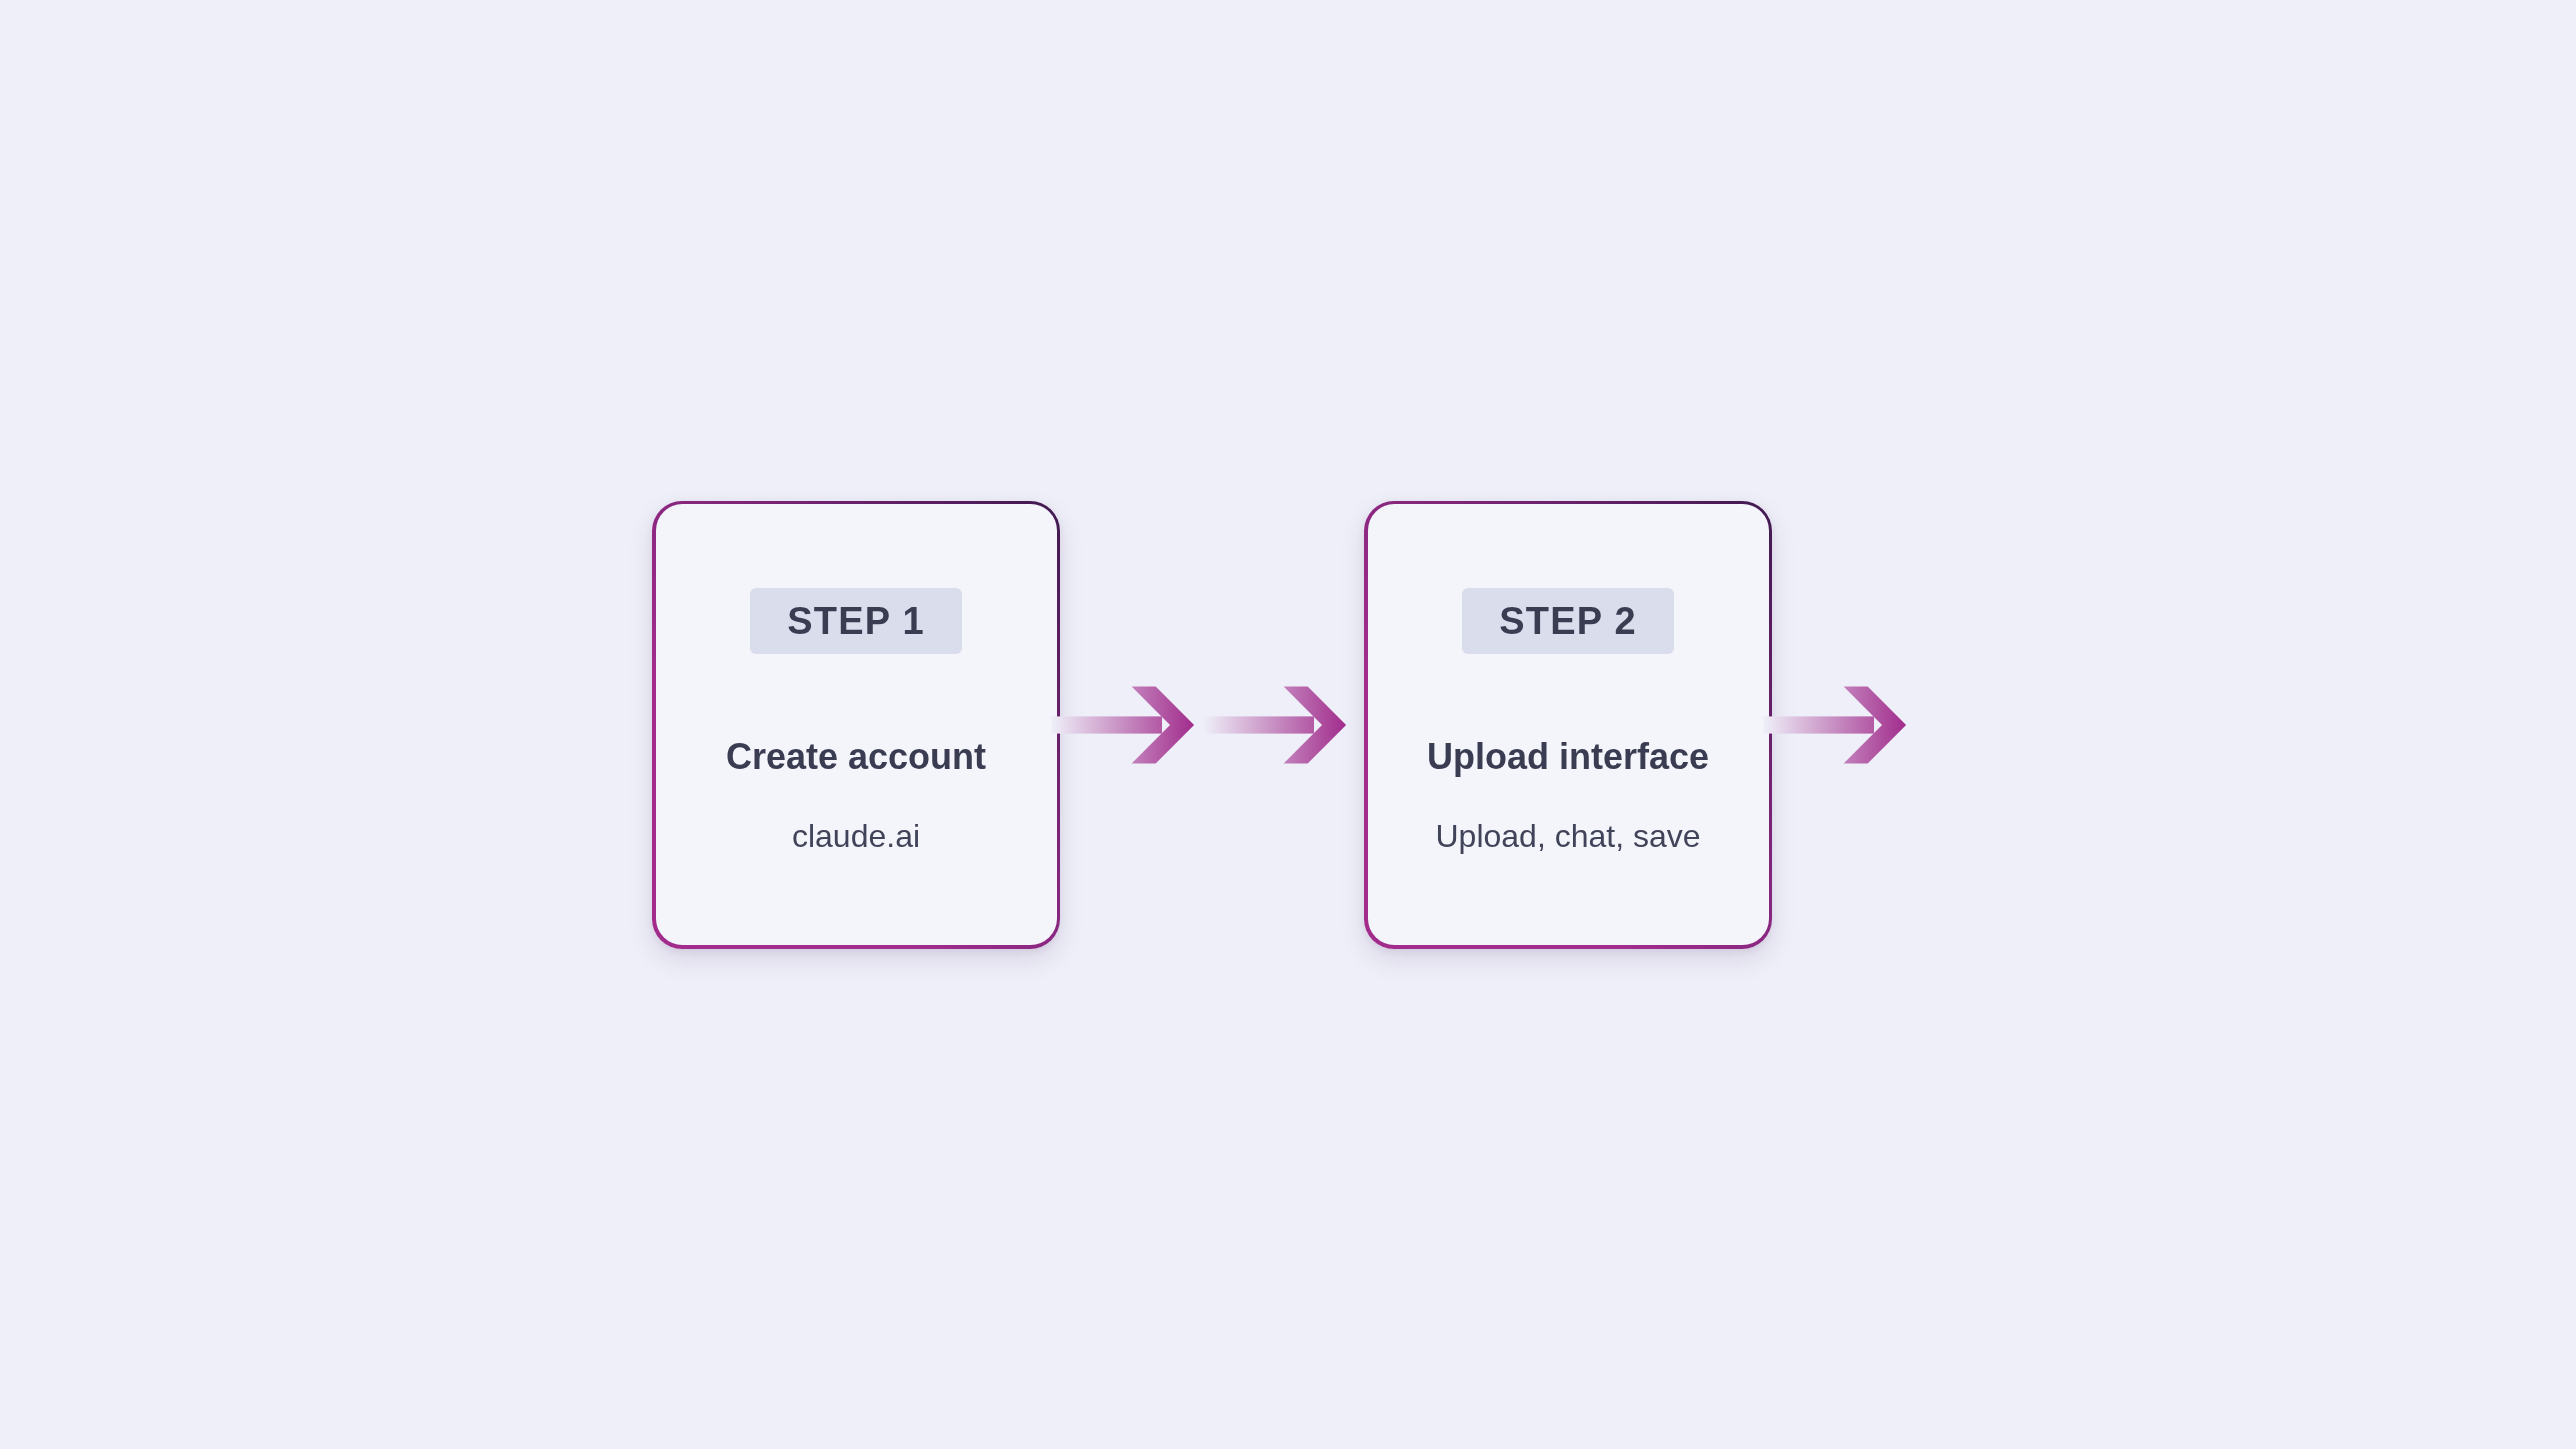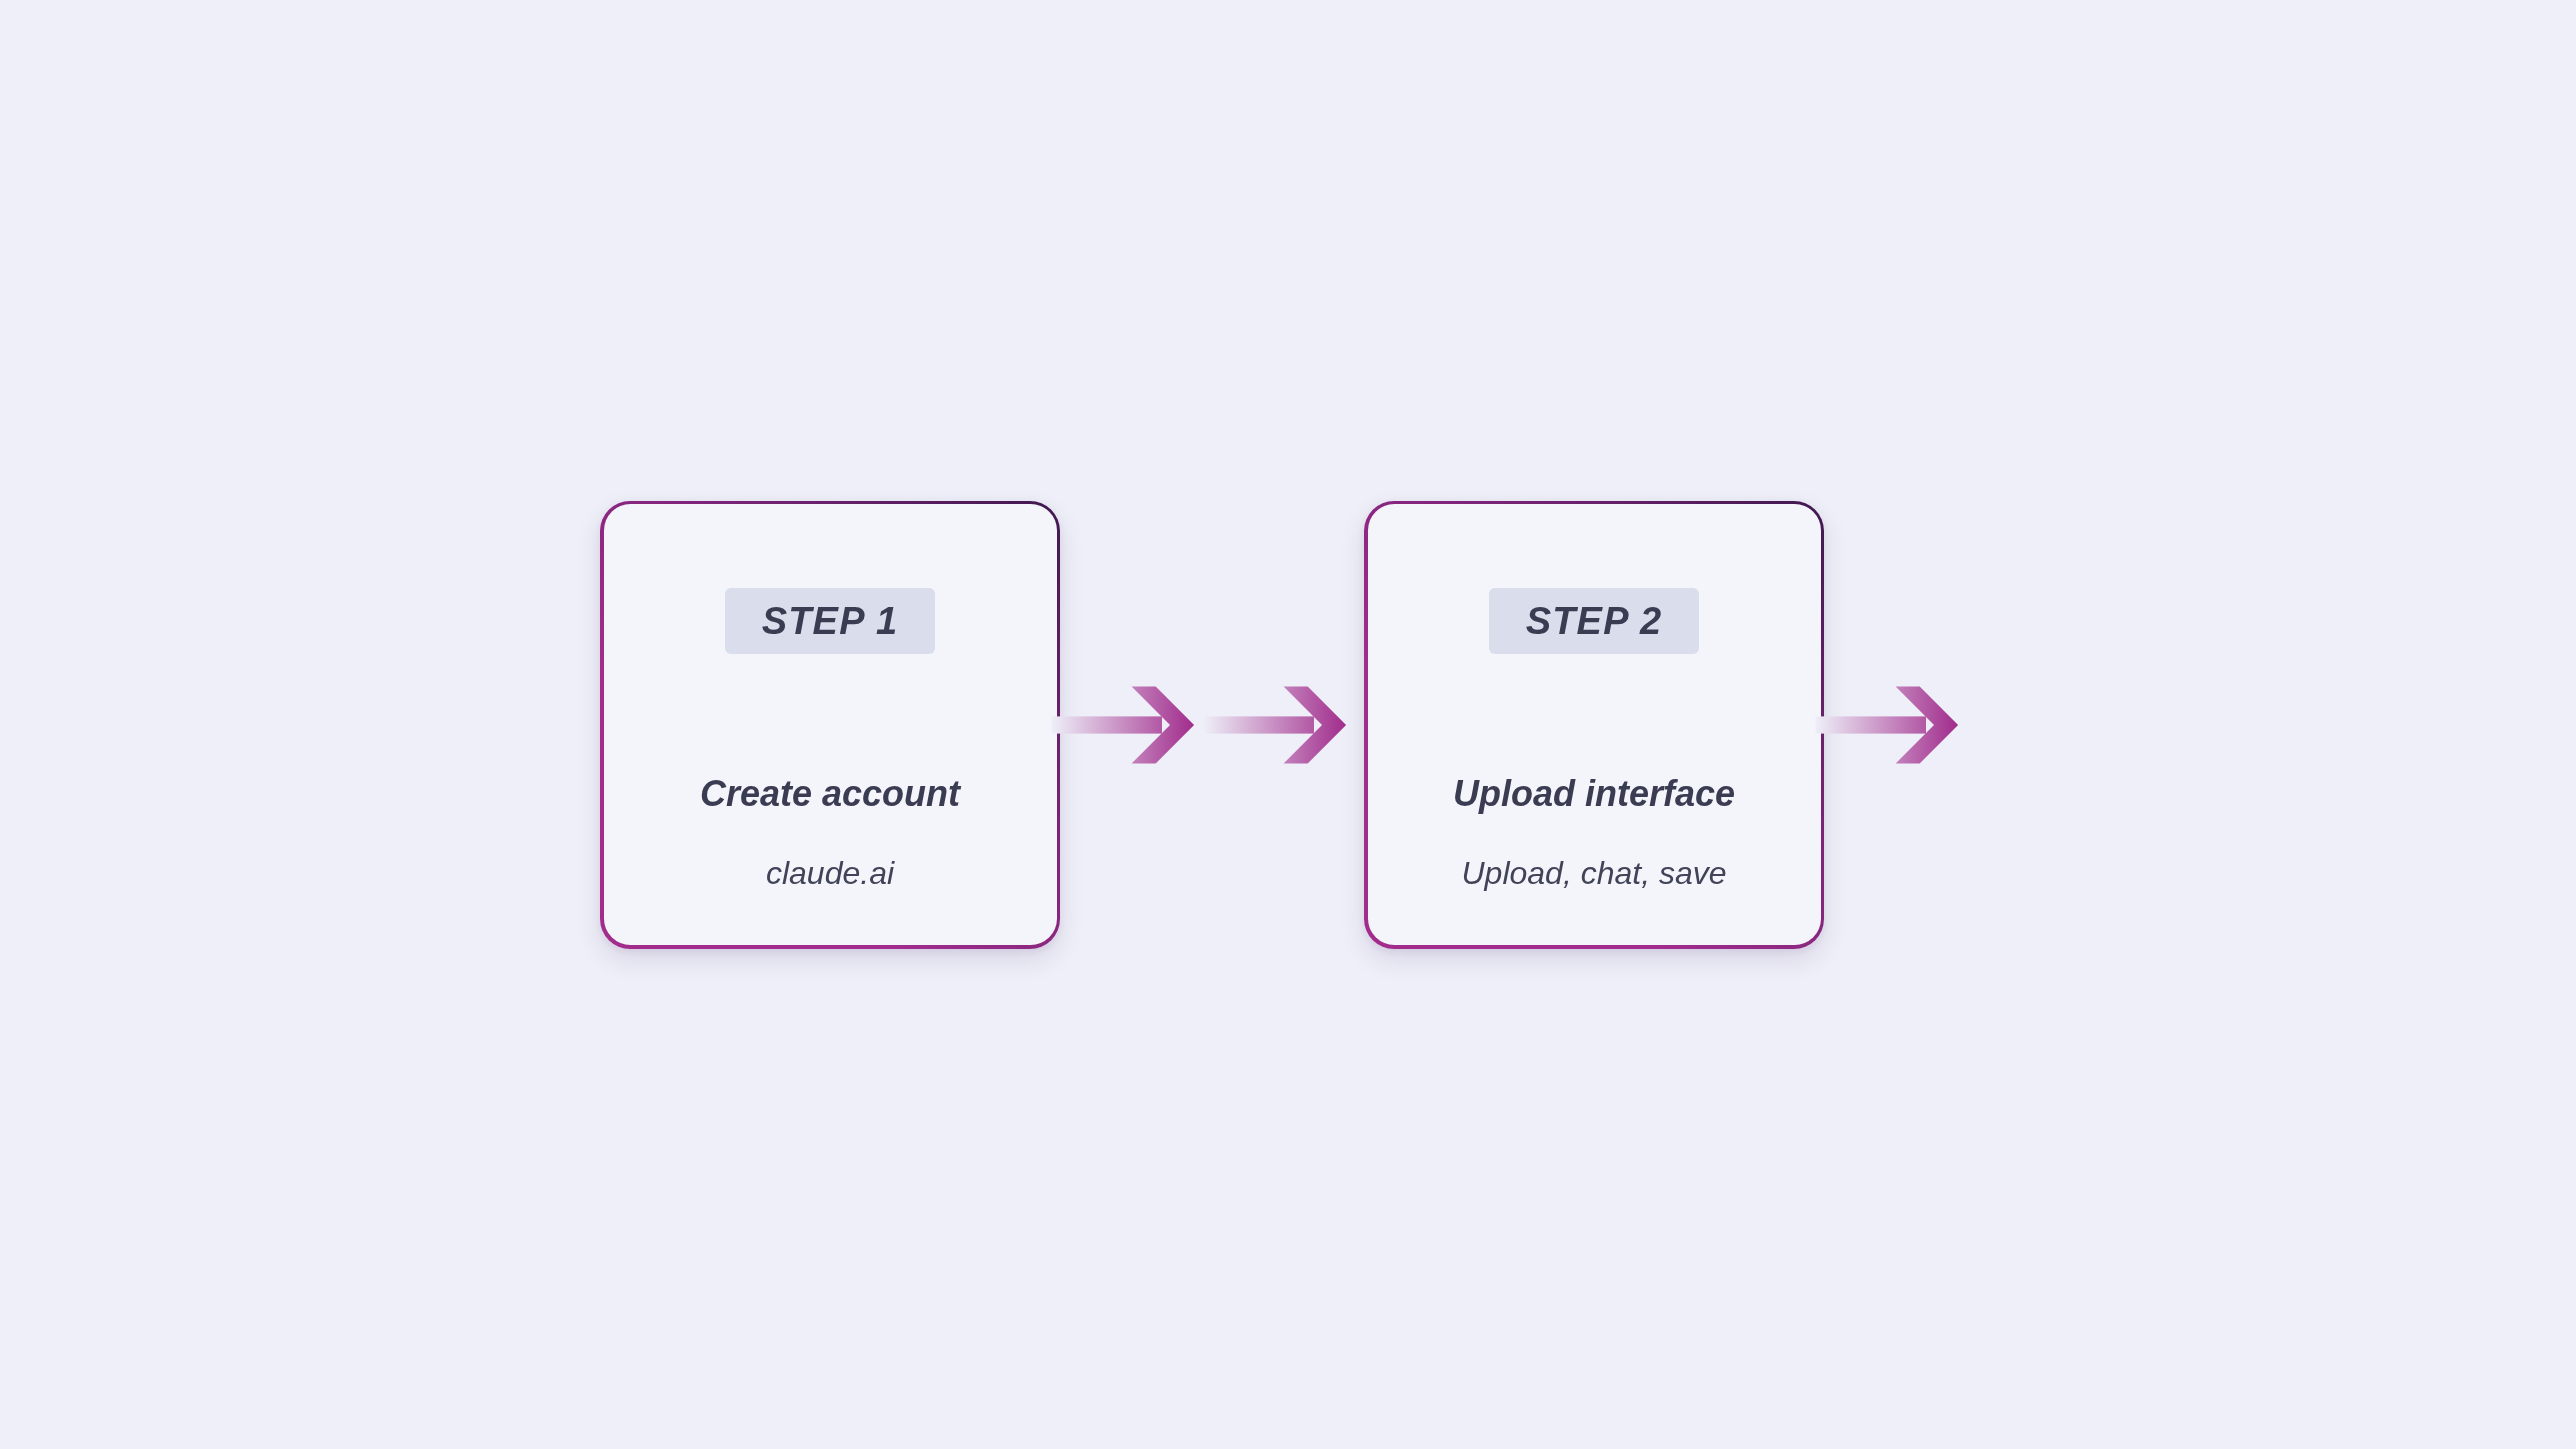--- a/index.html
+++ b/index.html
@@ -23,33 +23,32 @@
     background: var(--page-bg);
     display: flex;
     align-items: center;
     justify-content: center;
   }
   .row {
     display: flex;
     align-items: center;
   }
   .card {
-    width: 460px;
+    width: 408px;
     height: 448px;
     flex: 0 0 auto;
     border-radius: 30px;
     padding: 3.5px;
     background: linear-gradient(to top right,
                 var(--magenta) 0%,
                 var(--magenta) 32%,
                 #7c2478 62%,
                 var(--deep-purple) 100%);
     box-shadow: 0 10.4px 25px rgba(82, 45, 110, 0.13),
                 0 2.9px 7px rgba(82, 45, 110, 0.07);
-    font-style: italic;
   }
   .card-inner {
     width: 100%;
     height: 100%;
     border-radius: 26.5px;
     background: var(--card-bg);
     display: flex;
     flex-direction: column;
     align-items: center;
     padding-top: 84px;
@@ -65,21 +64,20 @@
     border-radius: 5.8px;
     margin-bottom: 82px;
   }
   .title {
     color: var(--ink);
     font-size: 36px;
     font-weight: 700;
     line-height: 41px;
     margin-bottom: 40px;
     text-align: center;
-    margin-top: 37px;
   }
   .subtitle {
     color: var(--ink-soft);
     font-size: 32px;
     font-weight: 400;
     line-height: 39px;
     text-align: center;
   }
   .arrow {
     width: 152px;

